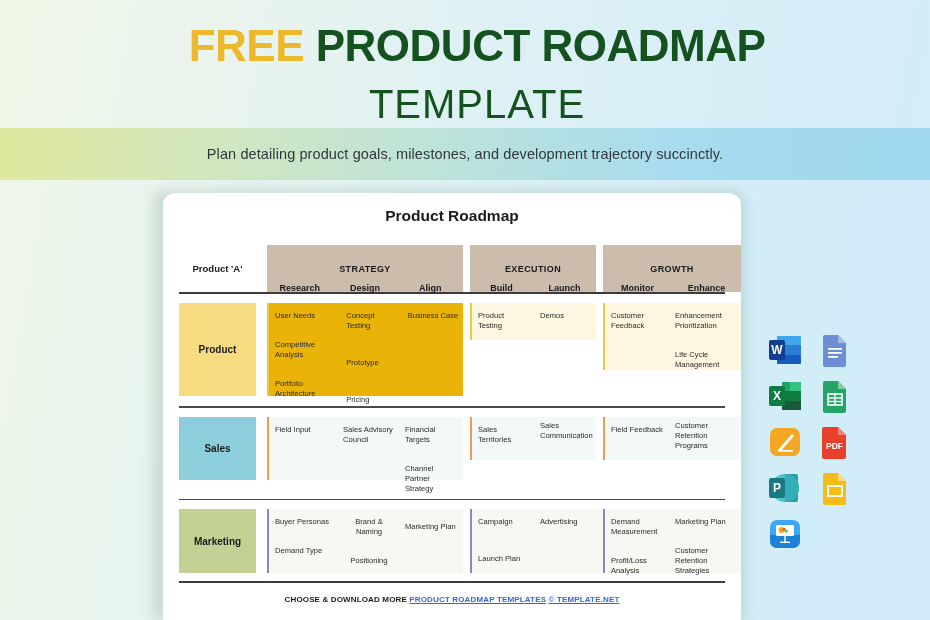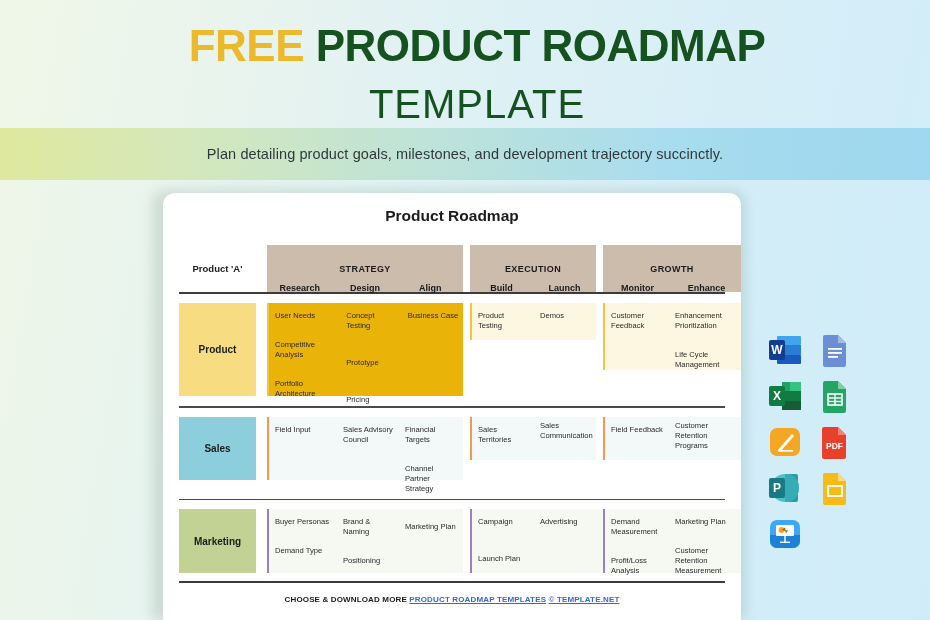--- a/index.html
+++ b/index.html
@@ -279,21 +279,21 @@
 
       <div class="band" style="height:72px; margin-top:9px;">
         <div class="band-label" style="height:64px; background:#C2D294;">Marketing</div>
 
         <div class="blk" style="left:88px; width:196px; height:64px; background:#F6F9F1; border-left-color:#9C7FC2;">
           <div class="cells">
             <div class="cell" style="width:68px;">
               <div class="itm gap2">Buyer Personas</div>
               <div class="itm">Demand Type</div>
             </div>
-            <div class="cell" style="width:62px;">
+            <div class="cell" style="width:62px;text-align:center;">
               <div class="itm gap2">Brand &amp; Naming</div>
               <div class="itm">Positioning</div>
             </div>
             <div class="cell" style="width:62px; padding-top:13px;">
               <div class="itm">Marketing Plan</div>
             </div>
           </div>
         </div>
 
         <div class="blk" style="left:291px; width:152px; height:64px; background:#F6F9F1; border-left-color:#9C7FC2;">
@@ -309,21 +309,21 @@
         </div>
 
         <div class="blk" style="left:424px; width:138px; height:64px; background:#F6F9F1; border-left-color:#9C7FC2;">
           <div class="cells">
             <div class="cell" style="width:64px;">
               <div class="itm gap2">Demand Measurement</div>
               <div class="itm">Profit/Loss Analysis</div>
             </div>
             <div class="cell" style="width:68px;">
               <div class="itm gap2">Marketing Plan</div>
-              <div class="itm">Customer Retention Measurement</div>
+              <div class="itm">Customer Retention Strategies</div>
             </div>
           </div>
         </div>
       </div>
 
       <div class="rule"></div>
     </div>
 
     <div class="doc-footer">
       <span class="plain">CHOOSE &amp; DOWNLOAD MORE </span><a href="#">PRODUCT ROADMAP TEMPLATES</a>&nbsp;<a href="#">© TEMPLATE.NET</a>

